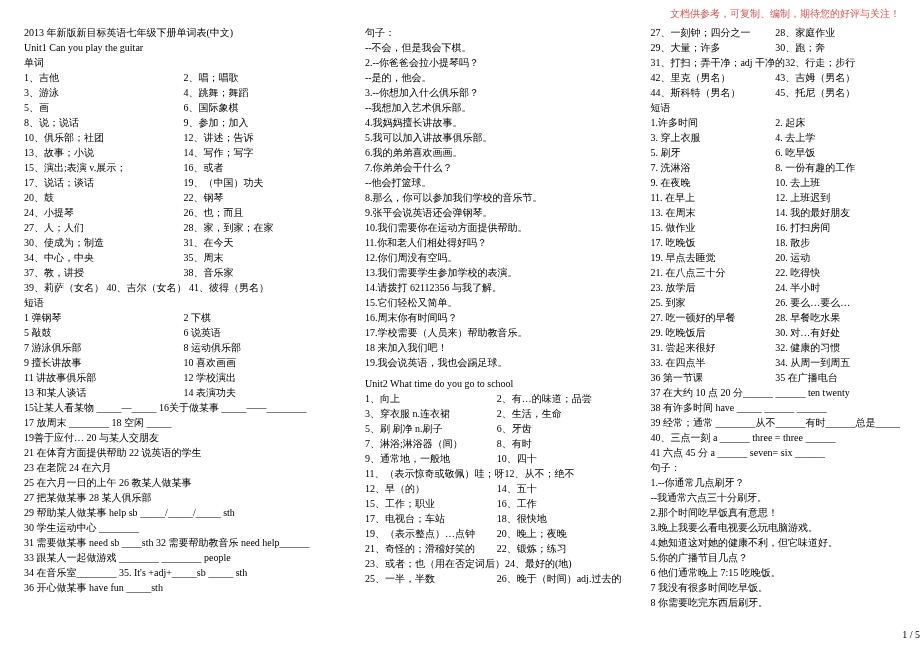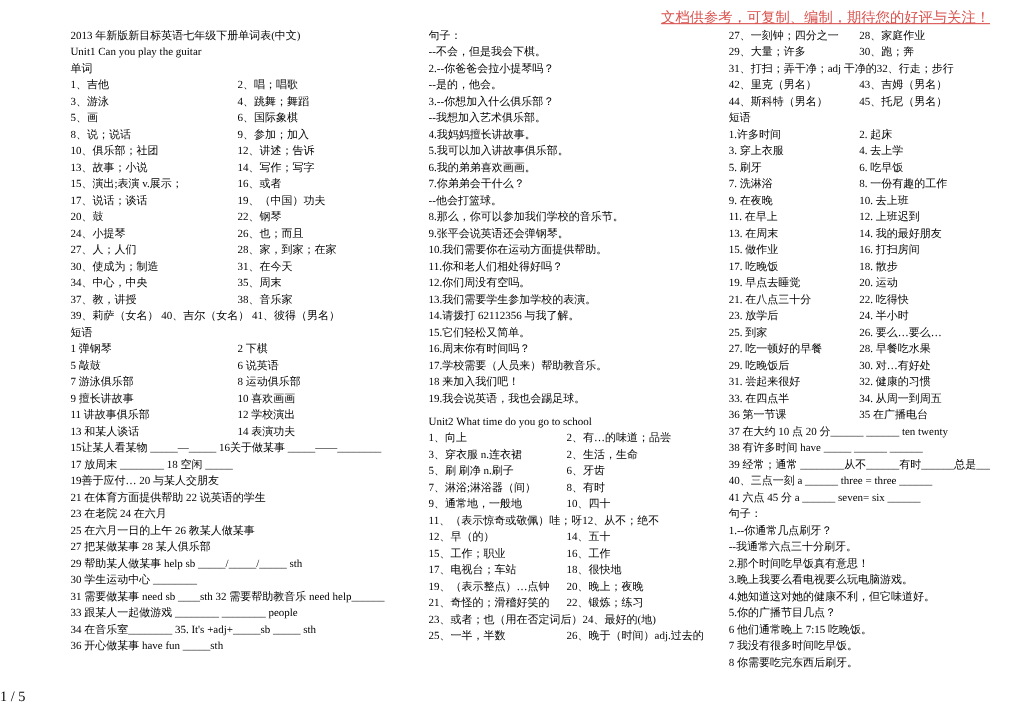--- a/index.html
+++ b/index.html
@@ -12,26 +12,25 @@
     width: 920px;
     height: 650px;
     overflow: hidden;
     position: relative;
   }
   .watermark {
     position: absolute;
     top: 6px;
     right: 20px;
     color: #d9534f;
-    font-size: 13px;
-    text-decoration: underline;
+    font-size: 10px;
   }
   .page {
     display: flex;
-    padding: 25px 20px 0 64px;
+    padding: 25px 20px 0 24px;
     gap: 22px;
   }
   .col {
     flex: 1;
     min-width: 0;
   }
   .col1 { flex: 1.15; }
   .col2 { flex: 0.95; }
   .col3 { flex: 0.9; }
   .title {
@@ -43,22 +42,22 @@
   }
   .pair {
     display: flex;
   }
   .pair > span:first-child { flex: 1; }
   .pair > span:last-child { flex: 1; }
   .footer {
     position: absolute;
     bottom: 8px;
     width: 100%;
-    text-align: left;
-    font-size: 13px;
+    text-align: right;
+    font-size: 10px;
   }
 </style>
 </head>
 <body>
 
 <div class="watermark">文档供参考，可复制、编制，期待您的好评与关注！</div>
 
 <div class="page">
 
   <div class="col col1">

